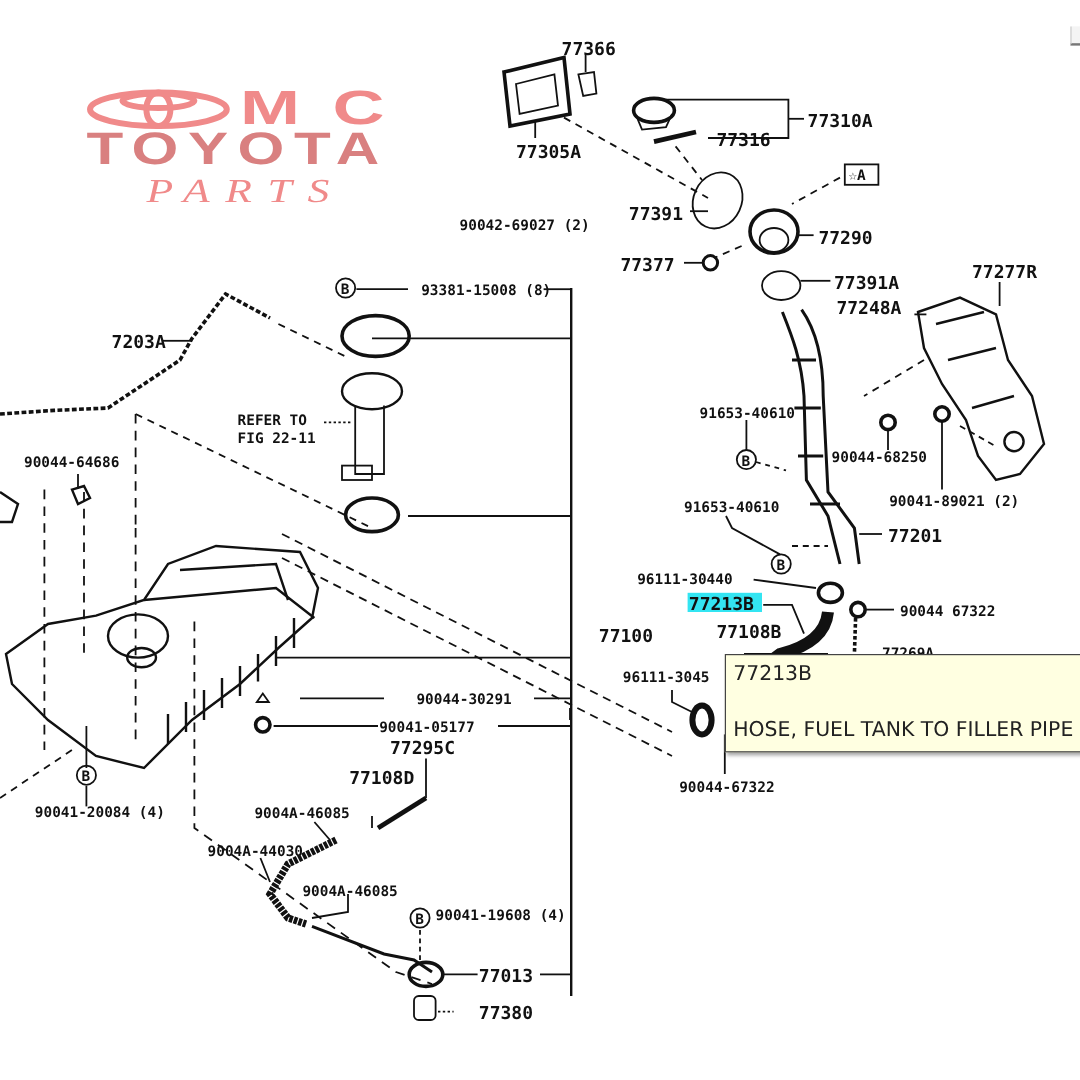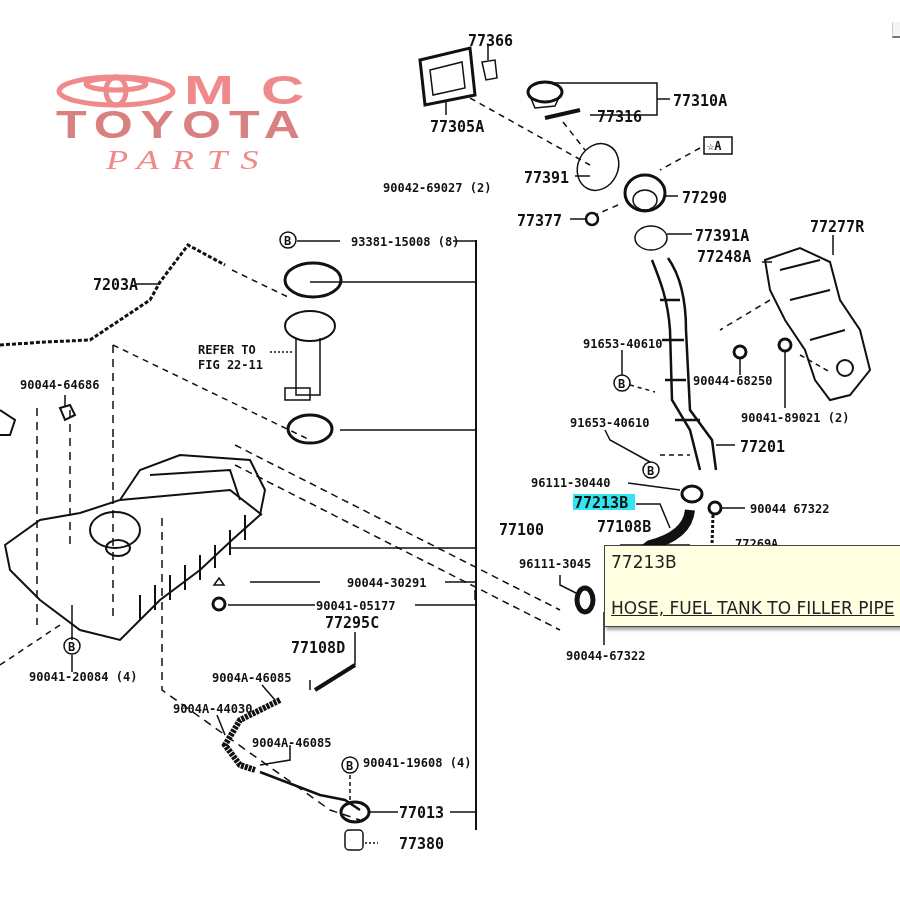--- a/index.html
+++ b/index.html
@@ -1,27 +1,27 @@
 <!DOCTYPE html>
 <html><head>
 <meta charset="utf-8">
 <style>
   html,body{margin:0;padding:0;background:#fff;}
   body{width:900px;height:900px;position:relative;overflow:hidden;font-family:"DejaVu Sans Mono",monospace;}
   #diagram{position:absolute;left:0;top:0;width:900px;height:900px;}
   .lbl{font-family:"DejaVu Sans Mono",monospace;font-weight:bold;fill:#111;}
   .lbl-l{font-size:15px;}
   .lbl-s{font-size:12px;}
-  .logo{position:absolute;left:56px;top:74px;width:305px;height:100px;}
+  .logo{position:absolute;left:72px;top:74px;width:305px;height:100px;}
   .logo-mc{position:absolute;left:128px;top:-6px;font-family:"Liberation Sans",sans-serif;font-weight:bold;font-size:40px;letter-spacing:18px;color:#f08a8a;transform:scaleX(1.5);transform-origin:left top;}
   .logo-toyota{position:absolute;left:0px;top:30px;font-family:"Liberation Sans",sans-serif;font-weight:bold;font-size:38px;letter-spacing:6px;color:#d98080;transform:scaleX(1.32);transform-origin:left top;}
   .logo-parts{position:absolute;left:50px;top:70px;font-family:"Liberation Serif",serif;font-style:italic;font-size:28px;letter-spacing:10px;color:#f08a8a;transform:scaleX(1.3);transform-origin:left top;}
   .tooltip{position:absolute;left:604px;top:545px;width:310px;height:80px;background:#ffffe1;border:1px solid #444;box-shadow:2px 3px 3px rgba(0,0,0,.35);font-family:"DejaVu Sans",sans-serif;color:#222;}
   .tooltip .t1{position:absolute;left:6px;top:6px;font-size:17px;}
-  .tooltip .t2{position:absolute;left:6px;top:52px;font-size:17px;white-space:nowrap;text-decoration:underline;}
+  .tooltip .t2{position:absolute;left:6px;top:52px;font-size:17px;white-space:nowrap;}
   .hl{fill:#33e5f2;}
   .corner-btn{position:absolute;left:892px;top:22px;width:8px;height:14px;border-left:1px solid #ccc;border-bottom:2px solid #777;background:#f4f4f4;}
 </style>
 </head>
 <body>
 
 <svg id="diagram" viewBox="0 0 900 900" xmlns="http://www.w3.org/2000/svg">
   <g fill="none" stroke="#111" stroke-width="1.5">
 
     <g>

